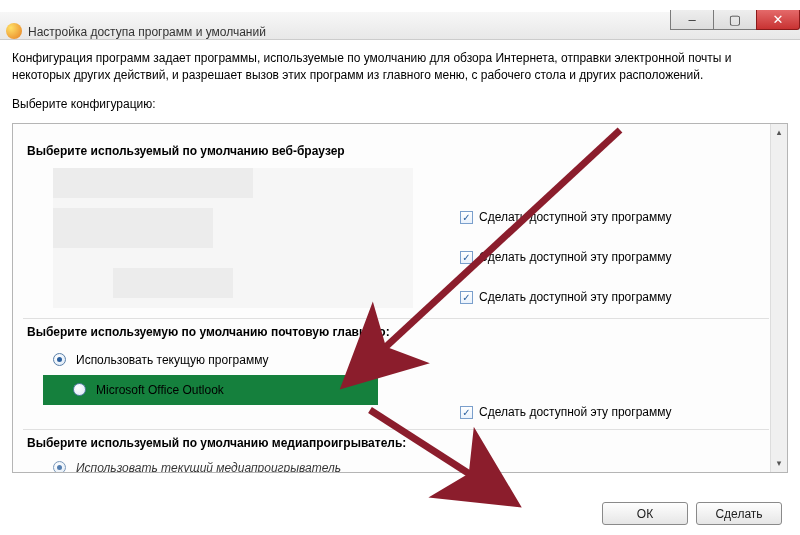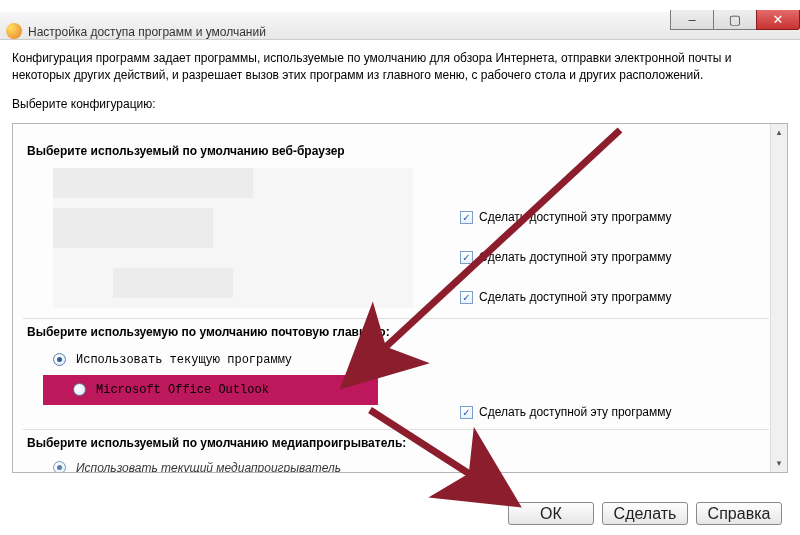--- a/index.html
+++ b/index.html
@@ -128,24 +128,23 @@
     justify-content: center;
     font-size: 10px;
     color: #2a5f9e;
   }
   .radio-row {
     display: flex;
     align-items: center;
     gap: 10px;
     padding: 4px 6px 4px 30px;
     height: 30px;
-    font-family: Liberation Mono, monospace;
   }
   .radio-row.highlight {
-    background: #be185d;
+    background: #15803d;
     margin-left: 20px;
     padding-left: 30px;
     width: 335px;
   }
   .radio {
     width: 13px; height: 13px;
     border: 1px solid #5a7fa8;
     border-radius: 50%;
     background: radial-gradient(circle at 35% 35%, #fff, #d8e6f5);
     display: inline-flex;
@@ -174,21 +173,21 @@
     bottom: 10px;
     display: flex;
     gap: 8px;
   }
   .btn {
     min-width: 86px;
     height: 23px;
     border: 1px solid #8a8a8a;
     background: linear-gradient(to bottom, #fefefe, #e6e6e6);
     border-radius: 3px;
-    font-size: 16px;
+    font-size: 12px;
     display: flex;
     align-items: center;
     justify-content: center;
     color: #222;
     padding: 0 10px;
   }
   .annotation-layer {
     position: absolute;
     left: 0; top: 0;
     width: 800px; height: 535px;
@@ -260,21 +259,20 @@
   <span>Сделать доступной эту программу</span>
 </div>
 <div class="checkbox-row cr4">
   <span class="chk">✓</span>
   <span>Сделать доступной эту программу</span>
 </div>
 
 <div class="footer-btns">
   <div class="btn">ОК</div>
   <div class="btn">Сделать</div>
-  <div class="btn">Справка</div>
 </div>
 
 <svg class="annotation-layer" viewBox="0 0 800 535">
   <defs>
     <marker id="ah" markerWidth="14" markerHeight="14" refX="10" refY="6" orient="auto">
       <path d="M0,0 L12,6 L0,12 L3,6 Z" fill="#8b1d2c"></path>
     </marker>
   </defs>
 
   <line x1="620" y1="130" x2="350" y2="380" stroke="#8b1d2c" stroke-width="7" marker-end="url(#ah)"></line>

